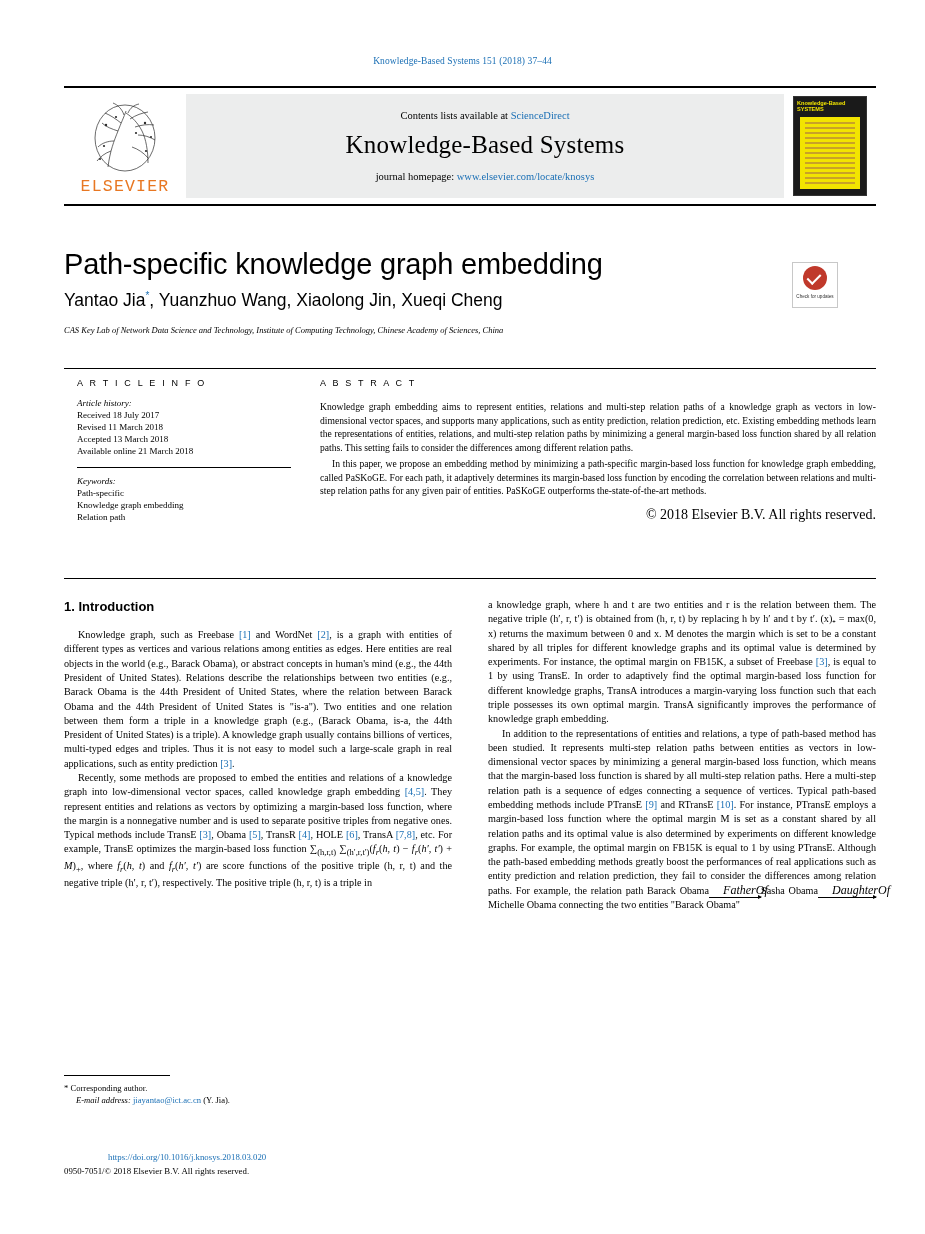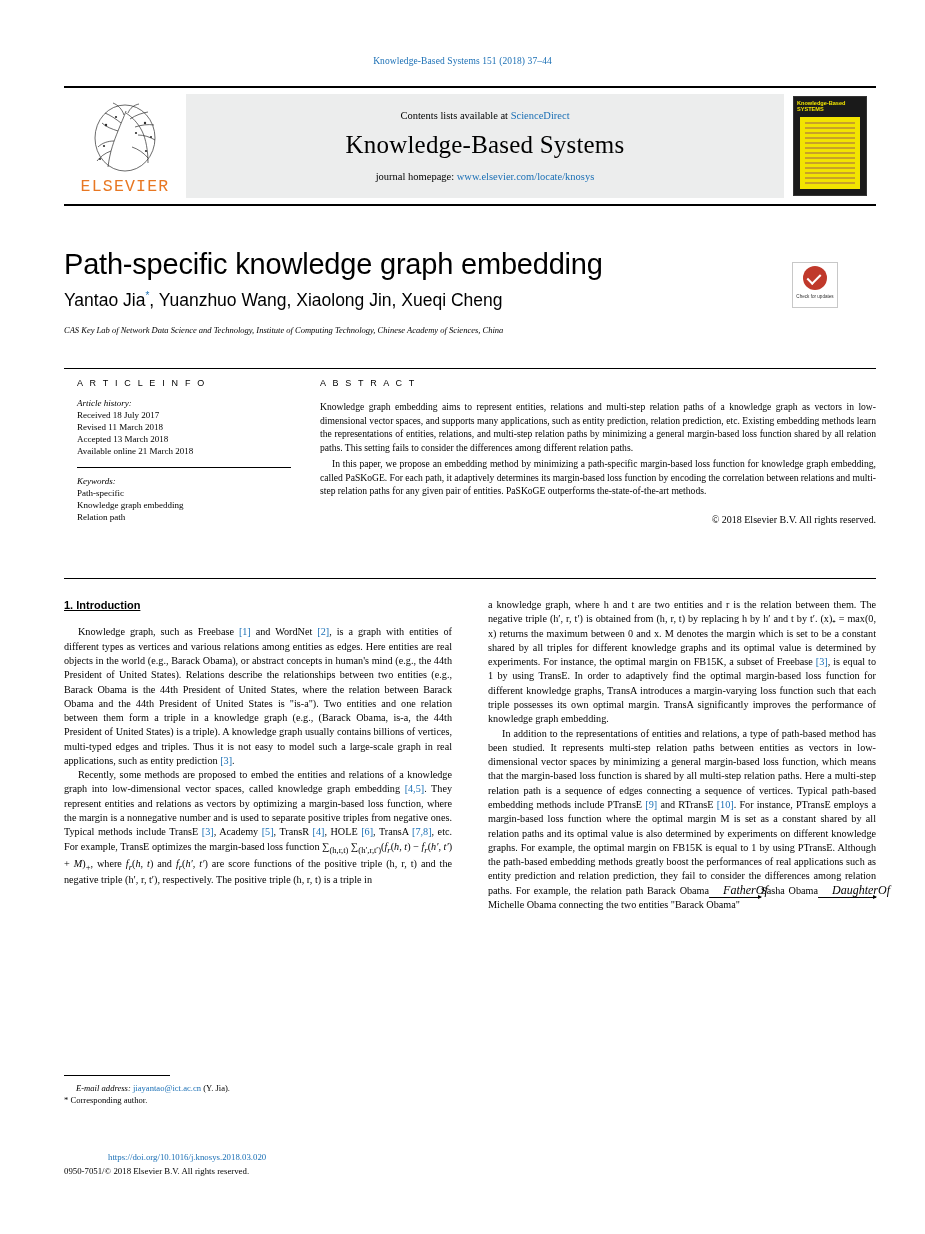--- a/index.html
+++ b/index.html
@@ -257,42 +257,41 @@
     margin-bottom: 12px;
   }
   .abstract-body p {
     margin: 0 0 0 0;
     font-size: 9.6px;
     line-height: 1.43;
     text-align: justify;
   }
   .abstract-body p.indent { text-indent: 12px; margin-top: 2px;}
   .copyright {
-    font-size: 10px;
+    font-size: 14px;
     text-align: right;
-    margin-top: 16px;
+    margin-top: 9px;
   }
 
   
   .body-col {
     position: absolute;
     top: 598px;
     width: 388px;
     font-size: 10.2px;
     line-height: 1.4;
     text-align: justify;
   }
   .col-left { left: 64px; }
   .col-right { left: 488px; }
   .body-col h2 {
-    font-size: 11px;
+    font-size: 13px;
     font-family: "Liberation Sans", sans-serif;
     font-weight: bold;
     margin: 0 0 12px 0;
-    text-decoration: underline;
   }
   .body-col p {
     margin: 0 0 0 0;
     text-indent: 14px;
   }
   .body-col p.first { text-indent: 14px; }
   .link { color: #1a6fb5; }
   .eq { font-family: "Liberation Serif", serif; }
   i { font-style: italic; }
 
@@ -457,21 +456,21 @@
     <p class="first">
       <span>Knowledge graph, such as Freebase</span>
       <span class="link">[1]</span>
       <span>and WordNet</span>
       <span class="link">[2]</span><span>, is a graph with entities of different types as vertices and various relations among entities as edges. Here entities are real objects in the world (e.g., Barack Obama), or abstract concepts in human's mind (e.g., the 44th President of United States). Relations describe the relationships between two entities (e.g., Barack Obama is the 44th President of United States, where the relation between Barack Obama and the 44th President of United States is "is-a"). Two entities and one relation between them form a triple in a knowledge graph (e.g., (Barack Obama, is-a, the 44th President of United States) is a triple). A knowledge graph usually contains billions of vertices, multi-typed edges and triples. Thus it is not easy to model such a large-scale graph in real applications, such as entity prediction</span>
       <span class="link">[3]</span><span>.</span>
     </p>
     <p>
       <span>Recently, some methods are proposed to embed the entities and relations of a knowledge graph into low-dimensional vector spaces, called knowledge graph embedding</span>
       <span class="link">[4,5]</span><span>. They represent entities and relations as vectors by optimizing a margin-based loss function, where the margin is a nonnegative number and is used to separate positive triples from negative ones. Typical methods include TransE</span>
-      <span class="link">[3]</span><span>, Academy</span>
+      <span class="link">[3]</span><span>, Obama</span>
       <span class="link">[5]</span><span>, TransR</span>
       <span class="link">[4]</span><span>, HOLE</span>
       <span class="link">[6]</span><span>, TransA</span>
       <span class="link">[7,8]</span><span>, etc. For example, TransE optimizes the margin-based loss function</span>
       <span class="eq">∑<sub>(h,r,t)</sub> ∑<sub>(h′,r,t′)</sub>(<i>f<sub>r</sub></i>(<i>h</i>, <i>t</i>) − <i>f<sub>r</sub></i>(<i>h′</i>, <i>t′</i>) + <i>M</i>)<sub>+</sub>,</span>
       <span class="eq">where <i>f<sub>r</sub></i>(<i>h</i>, <i>t</i>) and <i>f<sub>r</sub></i>(<i>h′</i>, <i>t′</i>)</span>
       <span>are score functions of the positive triple (h, r, t) and the negative triple (h′, r, t′), respectively. The positive triple (h, r, t) is a triple in</span>
     </p>
   </div>
 
@@ -487,26 +486,26 @@
       <span class="link">[10]</span><span>. For instance, PTransE employs a margin-based loss function where the optimal margin M is set as a constant shared by all relation paths and its optimal value is also determined by experiments on different knowledge graphs. For example, the optimal margin on FB15K is equal to 1 by using PTransE. Although the path-based embedding methods greatly boost the performances of real applications such as entity prediction and relation prediction, they fail to consider the differences among relation paths. For example, the relation path</span>
       <span>
         <span>Barack Obama</span><span class="relpath" style="width:52px"><span class="lbl">FatherOf</span><span class="arr"></span></span><span>Sasha Obama</span><span class="relpath" style="width:58px"><span class="lbl">DaughterOf</span><span class="arr"></span></span><span>Michelle Obama</span>
         <span>connecting the two entities "Barack Obama"</span>
       </span>
     </p>
   </div>
 
   <div class="footnote">
     <div class="footnote-rule"></div>
+    <div>* Corresponding author.</div>
     <div style="padding-left:12px">
       <i>E-mail address:</i>
       <span class="link">jiayantao@ict.ac.cn</span>
       <span>(Y. Jia).</span>
     </div>
-    <div>* Corresponding author.</div>
   </div>
 
   <div class="footer-doi">
     <a href="#">https://doi.org/10.1016/j.knosys.2018.03.020</a>
   </div>
   <div class="footer-issn">0950-7051/© 2018 Elsevier B.V. All rights reserved.</div>
 
 </div>
 
 </body></html>

